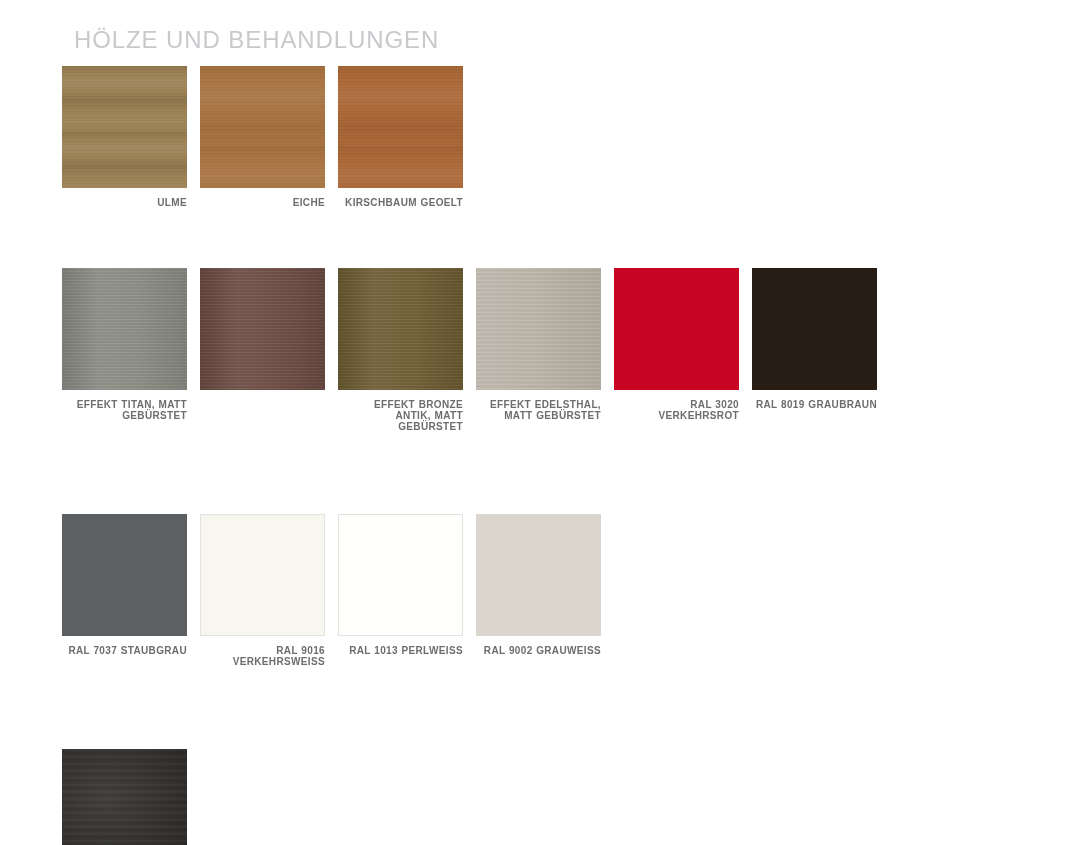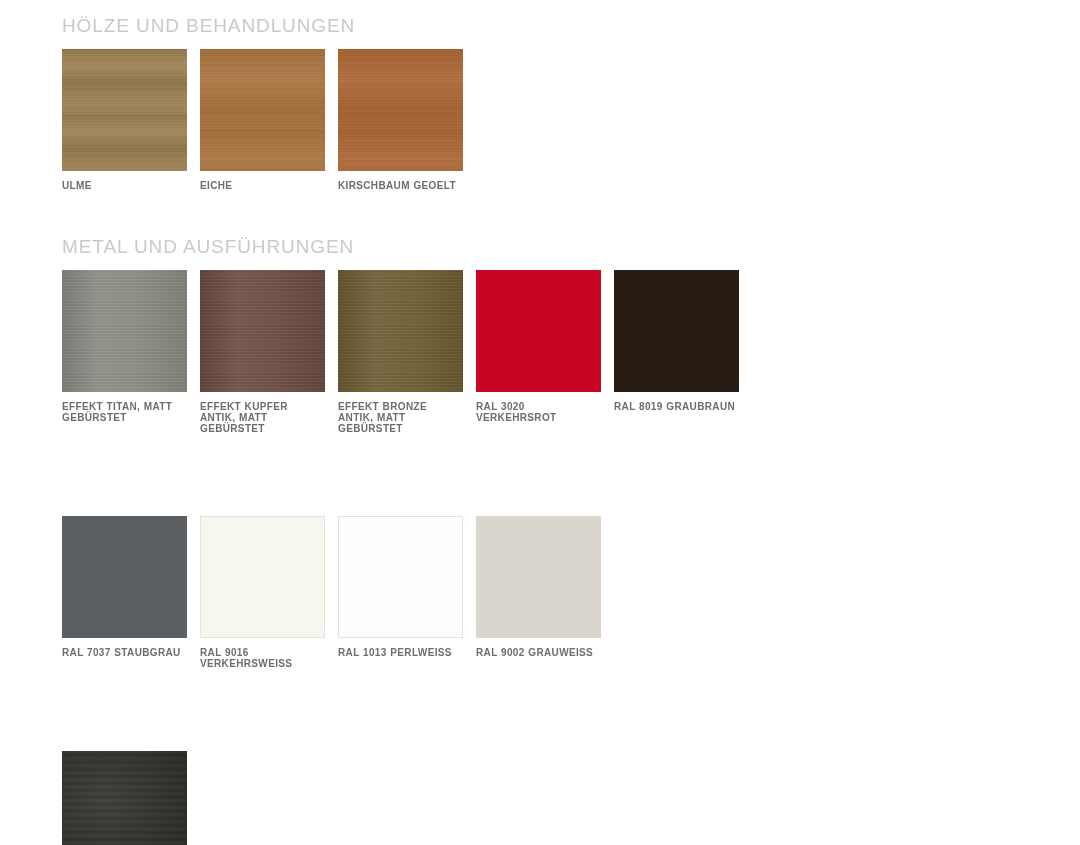--- a/index.html
+++ b/index.html
@@ -16,41 +16,42 @@
   .page {
     position: relative;
     width: 1080px;
     height: 845px;
     padding: 0;
   }
   .section {
     padding-left: 62px;
   }
   .section-title {
-    font-size: 19px;
+    font-size: 24px;
     letter-spacing: 0.9px;
     color: #c9c9cd;
     font-weight: 400;
     text-transform: uppercase;
-    margin: 0;
+    margin: 12px;
     padding: 0;
     line-height: 1;
   }
   #section-woods .section-title { padding-top: 16px; }
   #section-metals .section-title { padding-top: 0; }
 
   .swatch-row {
     display: flex;
     flex-wrap: nowrap;
     gap: 13px;
     margin-top: 14px;
   }
   .swatch-cell {
     width: 125px;
     flex: 0 0 125px;
+    text-align: right;
   }
   .swatch-chip {
     width: 125px;
     height: 122px;
     display: block;
     background-color: #cccccc;
   }
   .swatch-chip.bordered {
     box-shadow: inset 0 0 0 1px #e2e2de;
   }
@@ -198,36 +199,38 @@
       <div class="swatch-cell">
         <span class="swatch-chip tex grain-fine grain-soft" id="chip-w3" style="background-color: rgb(171, 103, 54);"></span>
         <div class="swatch-label">KIRSCHBAUM GEOELT</div>
       </div>
     </div>
   </div>
 
   <div class="gap-woods-to-metals"></div>
 
   <div class="section" id="section-metals">
-    <h2 class="section-title">METAL UND AUSFÜHRUNGEN</h2>
 
     <div class="swatch-row">
       <div class="swatch-cell">
         <span class="swatch-chip tex brushed" id="chip-m0" style="background-color: rgb(140, 140, 133);"></span>
         <div class="swatch-label">EFFEKT TITAN, MATT GEBÜRSTET</div>
       </div>
       <div class="swatch-cell">
         <span class="swatch-chip tex brushed" id="chip-m1" style="background-color: rgb(108, 75, 67);"></span>
-        <div class="swatch-label">EFFEKT KUPFER ANTIK, MATT GEBÜRSTET</div>
       </div>
       <div class="swatch-cell">
         <span class="swatch-chip tex brushed" id="chip-m2" style="background-color: rgb(110, 93, 51);"></span>
         <div class="swatch-label">EFFEKT BRONZE ANTIK, MATT GEBÜRSTET</div>
       </div>
       <div class="swatch-cell">
+        <span class="swatch-chip tex brushed-light" id="chip-m3" style="background-color: rgb(186, 179, 168);"></span>
+        <div class="swatch-label">EFFEKT EDELSTHAL, MATT GEBÜRSTET</div>
+      </div>
+      <div class="swatch-cell">
         <span class="swatch-chip tex flat" id="chip-m4" style="background-color: rgb(200, 5, 35);"></span>
         <div class="swatch-label">RAL 3020 VERKEHRSROT</div>
       </div>
       <div class="swatch-cell">
         <span class="swatch-chip tex flat" id="chip-m6" style="background-color: rgb(39, 29, 20);"></span>
         <div class="swatch-label">RAL 8019 GRAUBRAUN</div>
       </div>
     </div>
 
     <div class="row-gap"></div>

